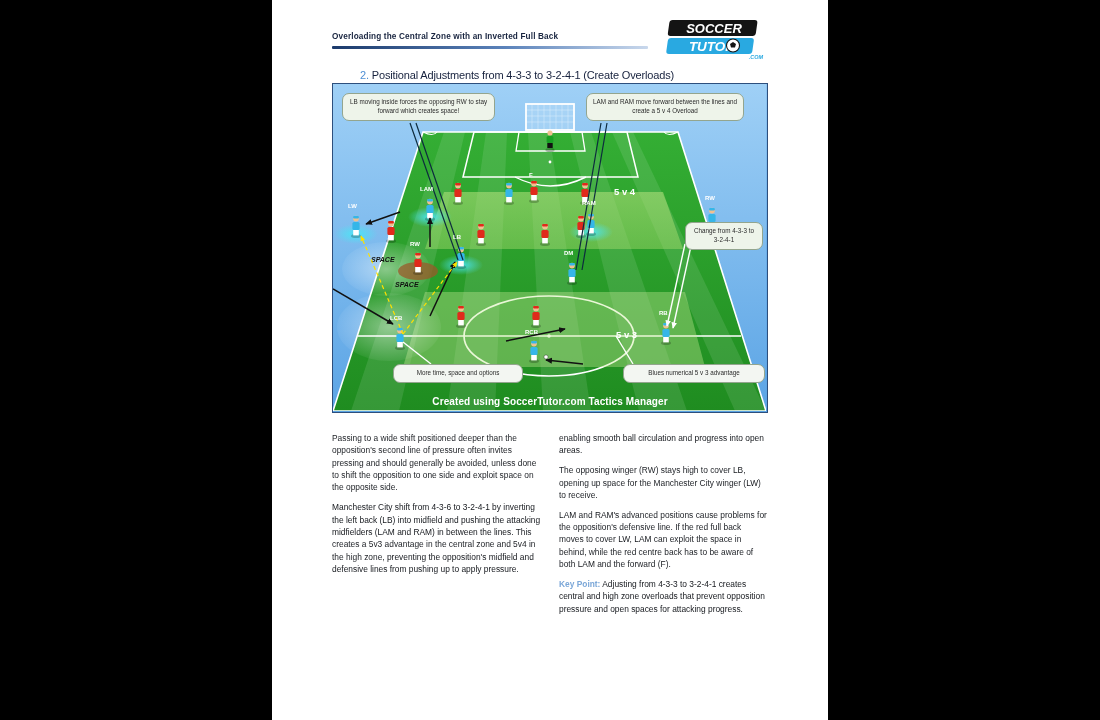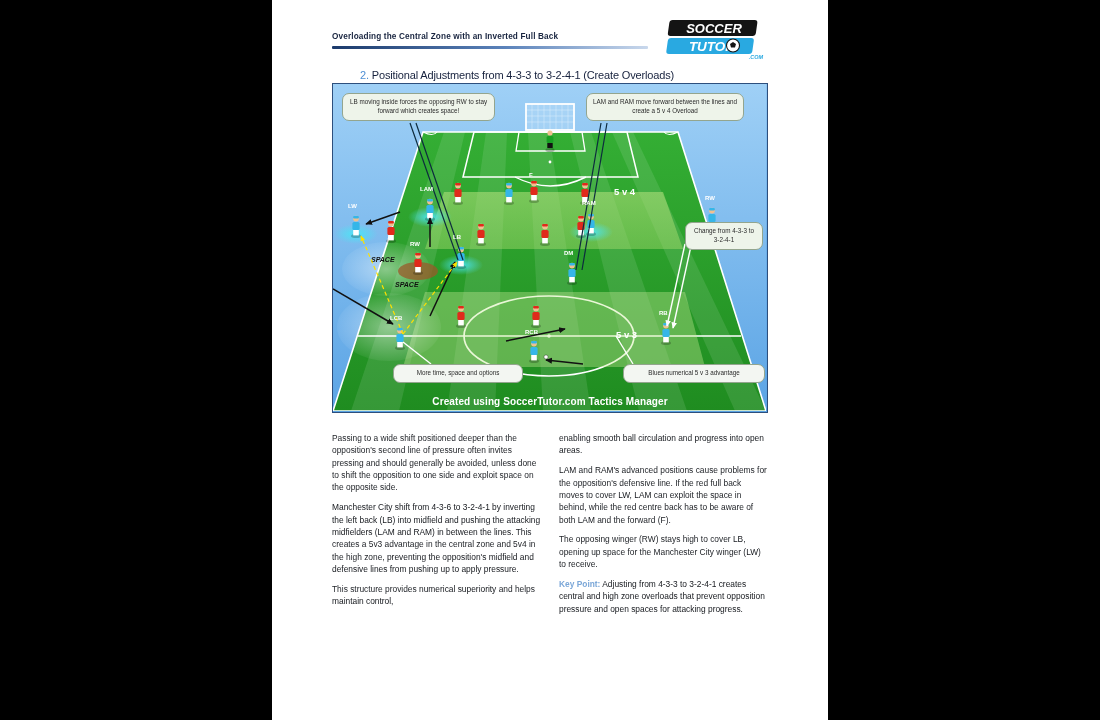--- a/index.html
+++ b/index.html
@@ -437,25 +437,24 @@
       <div class="callout white" id="co-more">More time, space and options</div>
       <div class="callout white" id="co-blue">Blues numerical 5 v 3 advantage</div>
 
       <div id="created">Created using SoccerTutor.com Tactics Manager</div>
     </div>
 
     <div id="cols">
       <div class="col" id="col-left">
           <p><span>Passing to a wide shift positioned deeper than the opposition's second line of pressure often invites pressing and should generally be avoided, unless done to shift the opposition to one side and exploit space on the opposite side.</span></p>
           <p><b>Manchester City shift from 4-3-6 to 3-2-4-1 by inverting the left back (LB) into midfield and pushing the attacking midfielders (LAM and RAM) in between the lines</b><span>. This creates a 5v3 advantage in the central zone and 5v4 in the high zone, </span><b>preventing the opposition's midfield and defensive lines from pushing up to apply pressure</b><span>.</span></p>
-          <p><span>This structure provides </span><b>numerical superiority</b><span> and helps </span><b>maintain control,</b></p>
         </div>
       <div class="col" id="col-right">
           <p><span>enabling </span><b>smooth ball circulation</b><span> and </span><b>progress into open areas</b><span>.</span></p>
+          <p><span>The opposing winger (RW) stays high to cover </span><b>LB</b><span>, opening up space for the Manchester City winger (</span><b>LW</b><span>) to receive.</span></p>
           <p><b>LAM</b><span> and </span><b>RAM's</b><span> advanced positions cause problems for the opposition's defensive line. If the red full back moves to cover </span><b>LW</b><span>, </span><b>LAM</b><span> can exploit the space in behind, while the red centre back has to be aware of both </span><b>LAM</b><span> and the forward (</span><b>F</b><span>).</span></p>
-          <p><span>The opposing winger (RW) stays high to cover </span><b>LB</b><span>, opening up space for the Manchester City winger (</span><b>LW</b><span>) to receive.</span></p>
           <p><span class="kp">Key Point:</span><b> Adjusting from 4-3-3 to 3-2-4-1 creates central and high zone overloads that prevent opposition pressure and open spaces for attacking progress.</b></p>
         </div>
     </div>
 
 
   </div>
 </div>
 
 </body></html>

